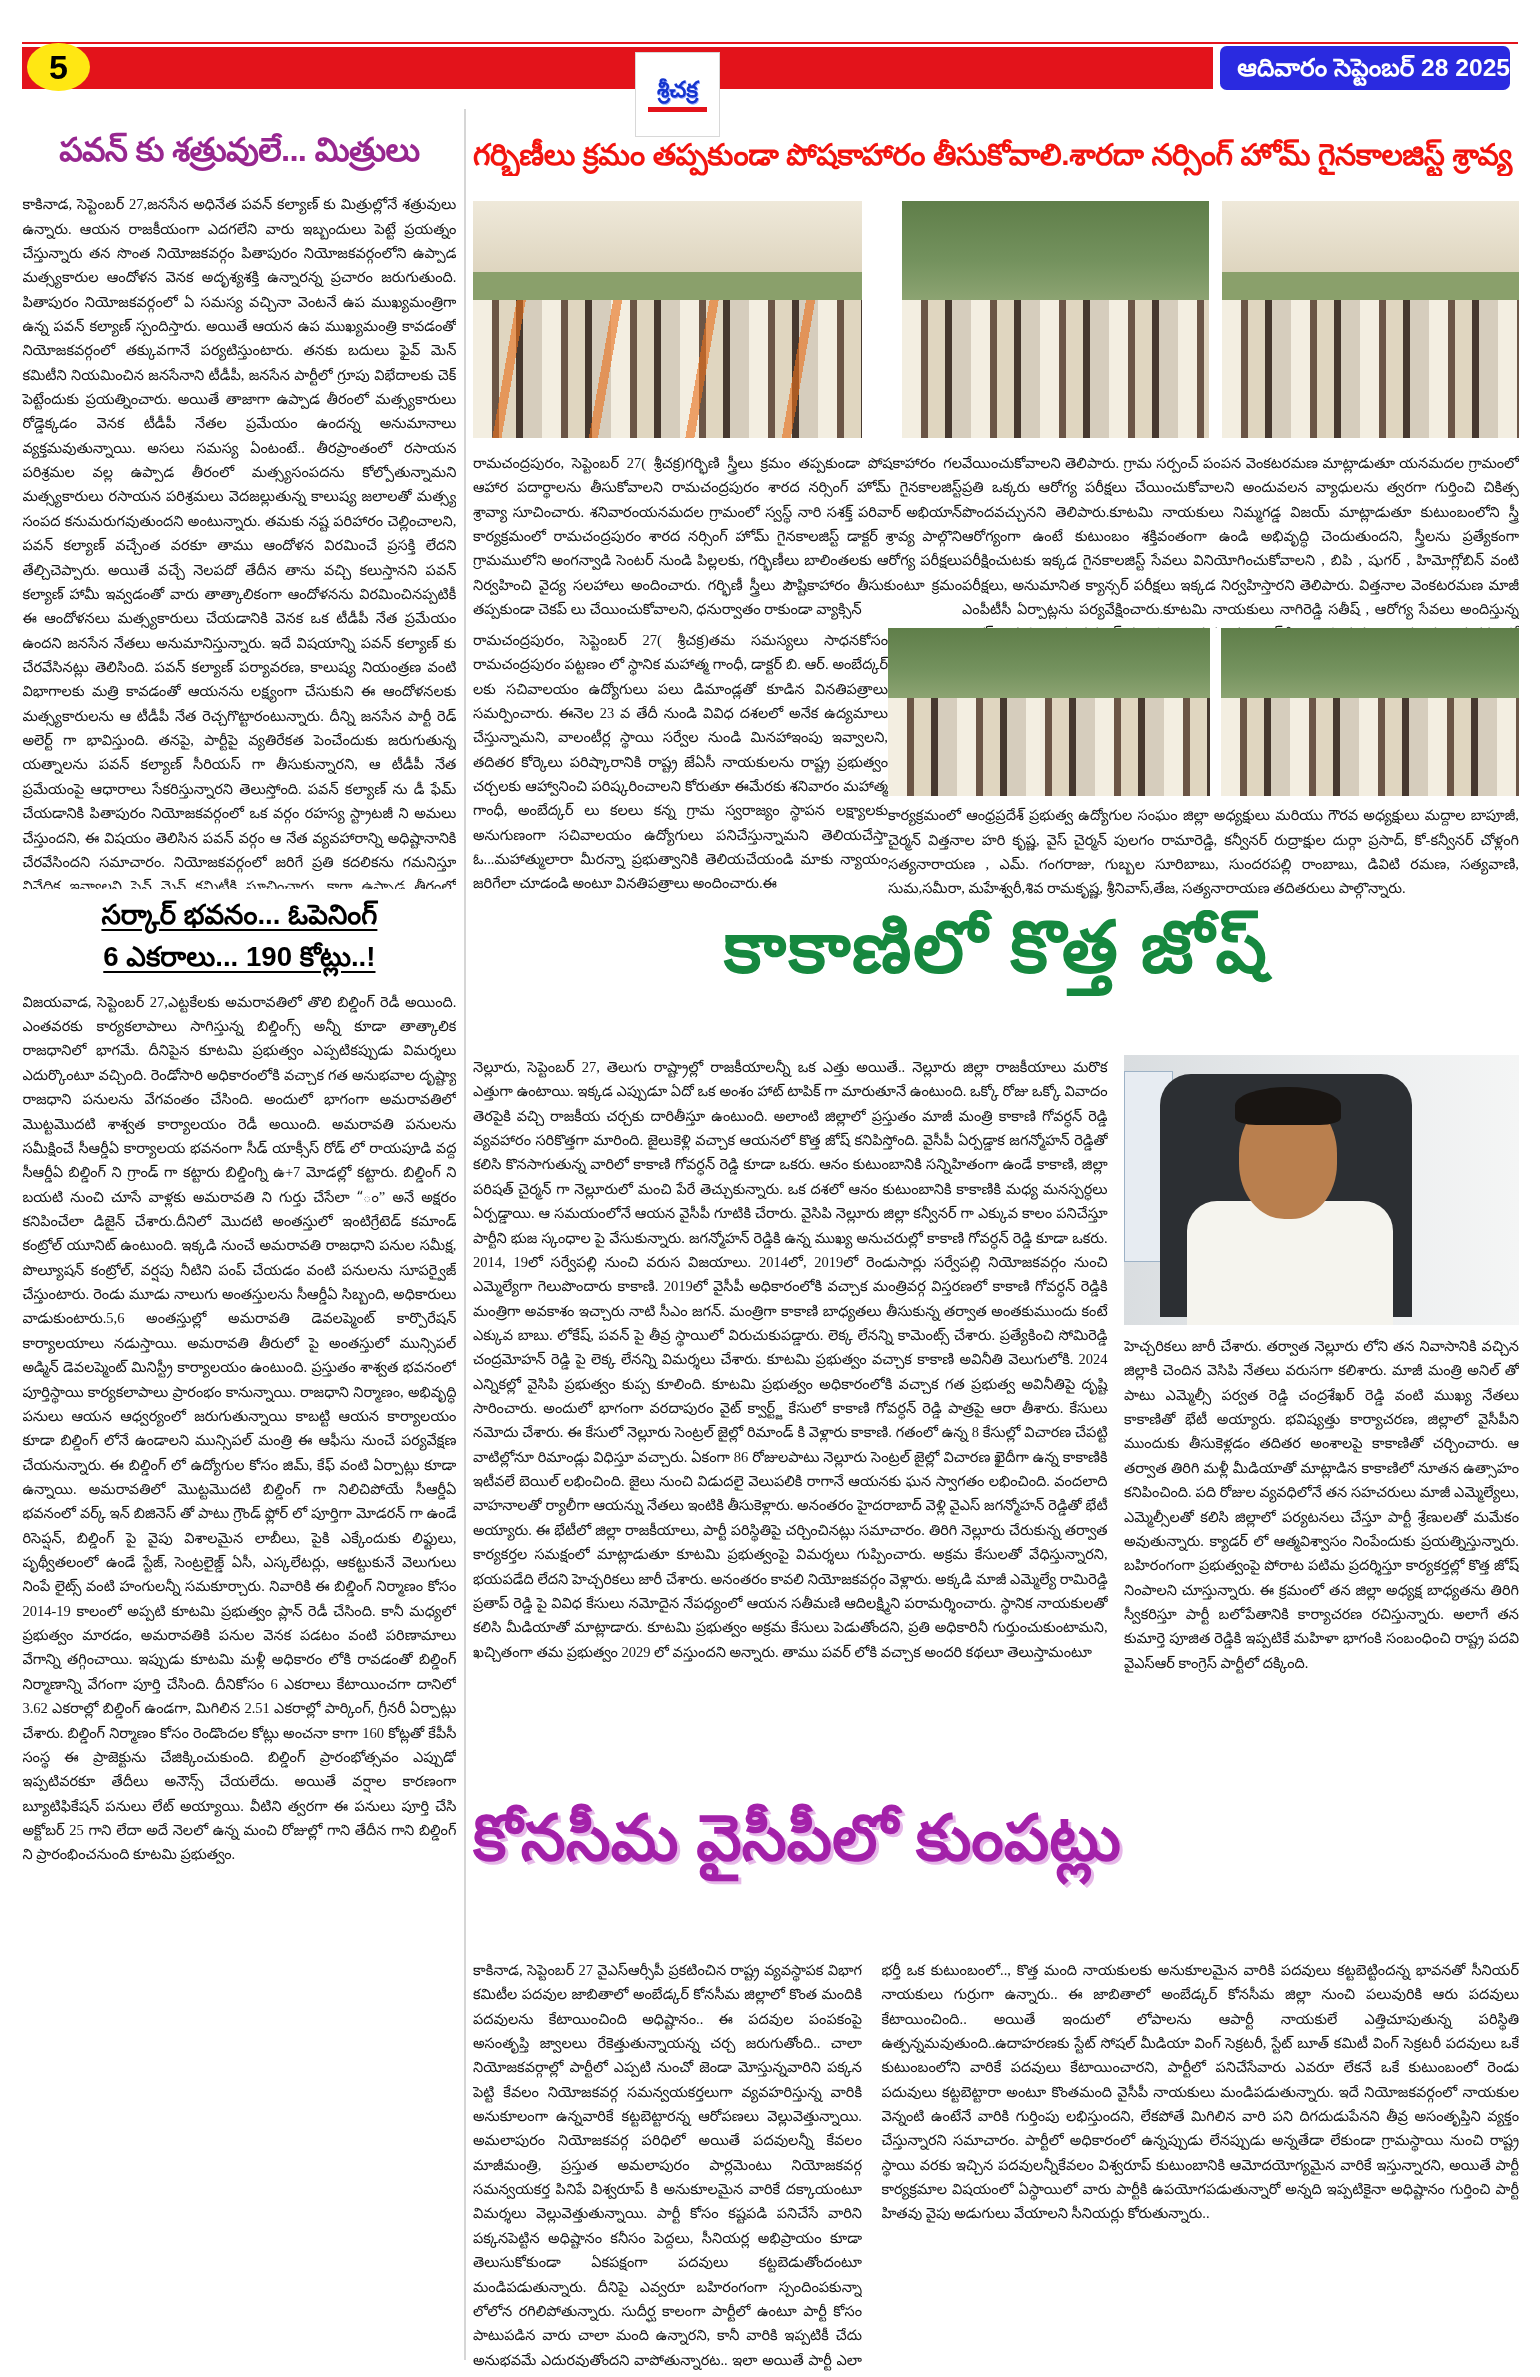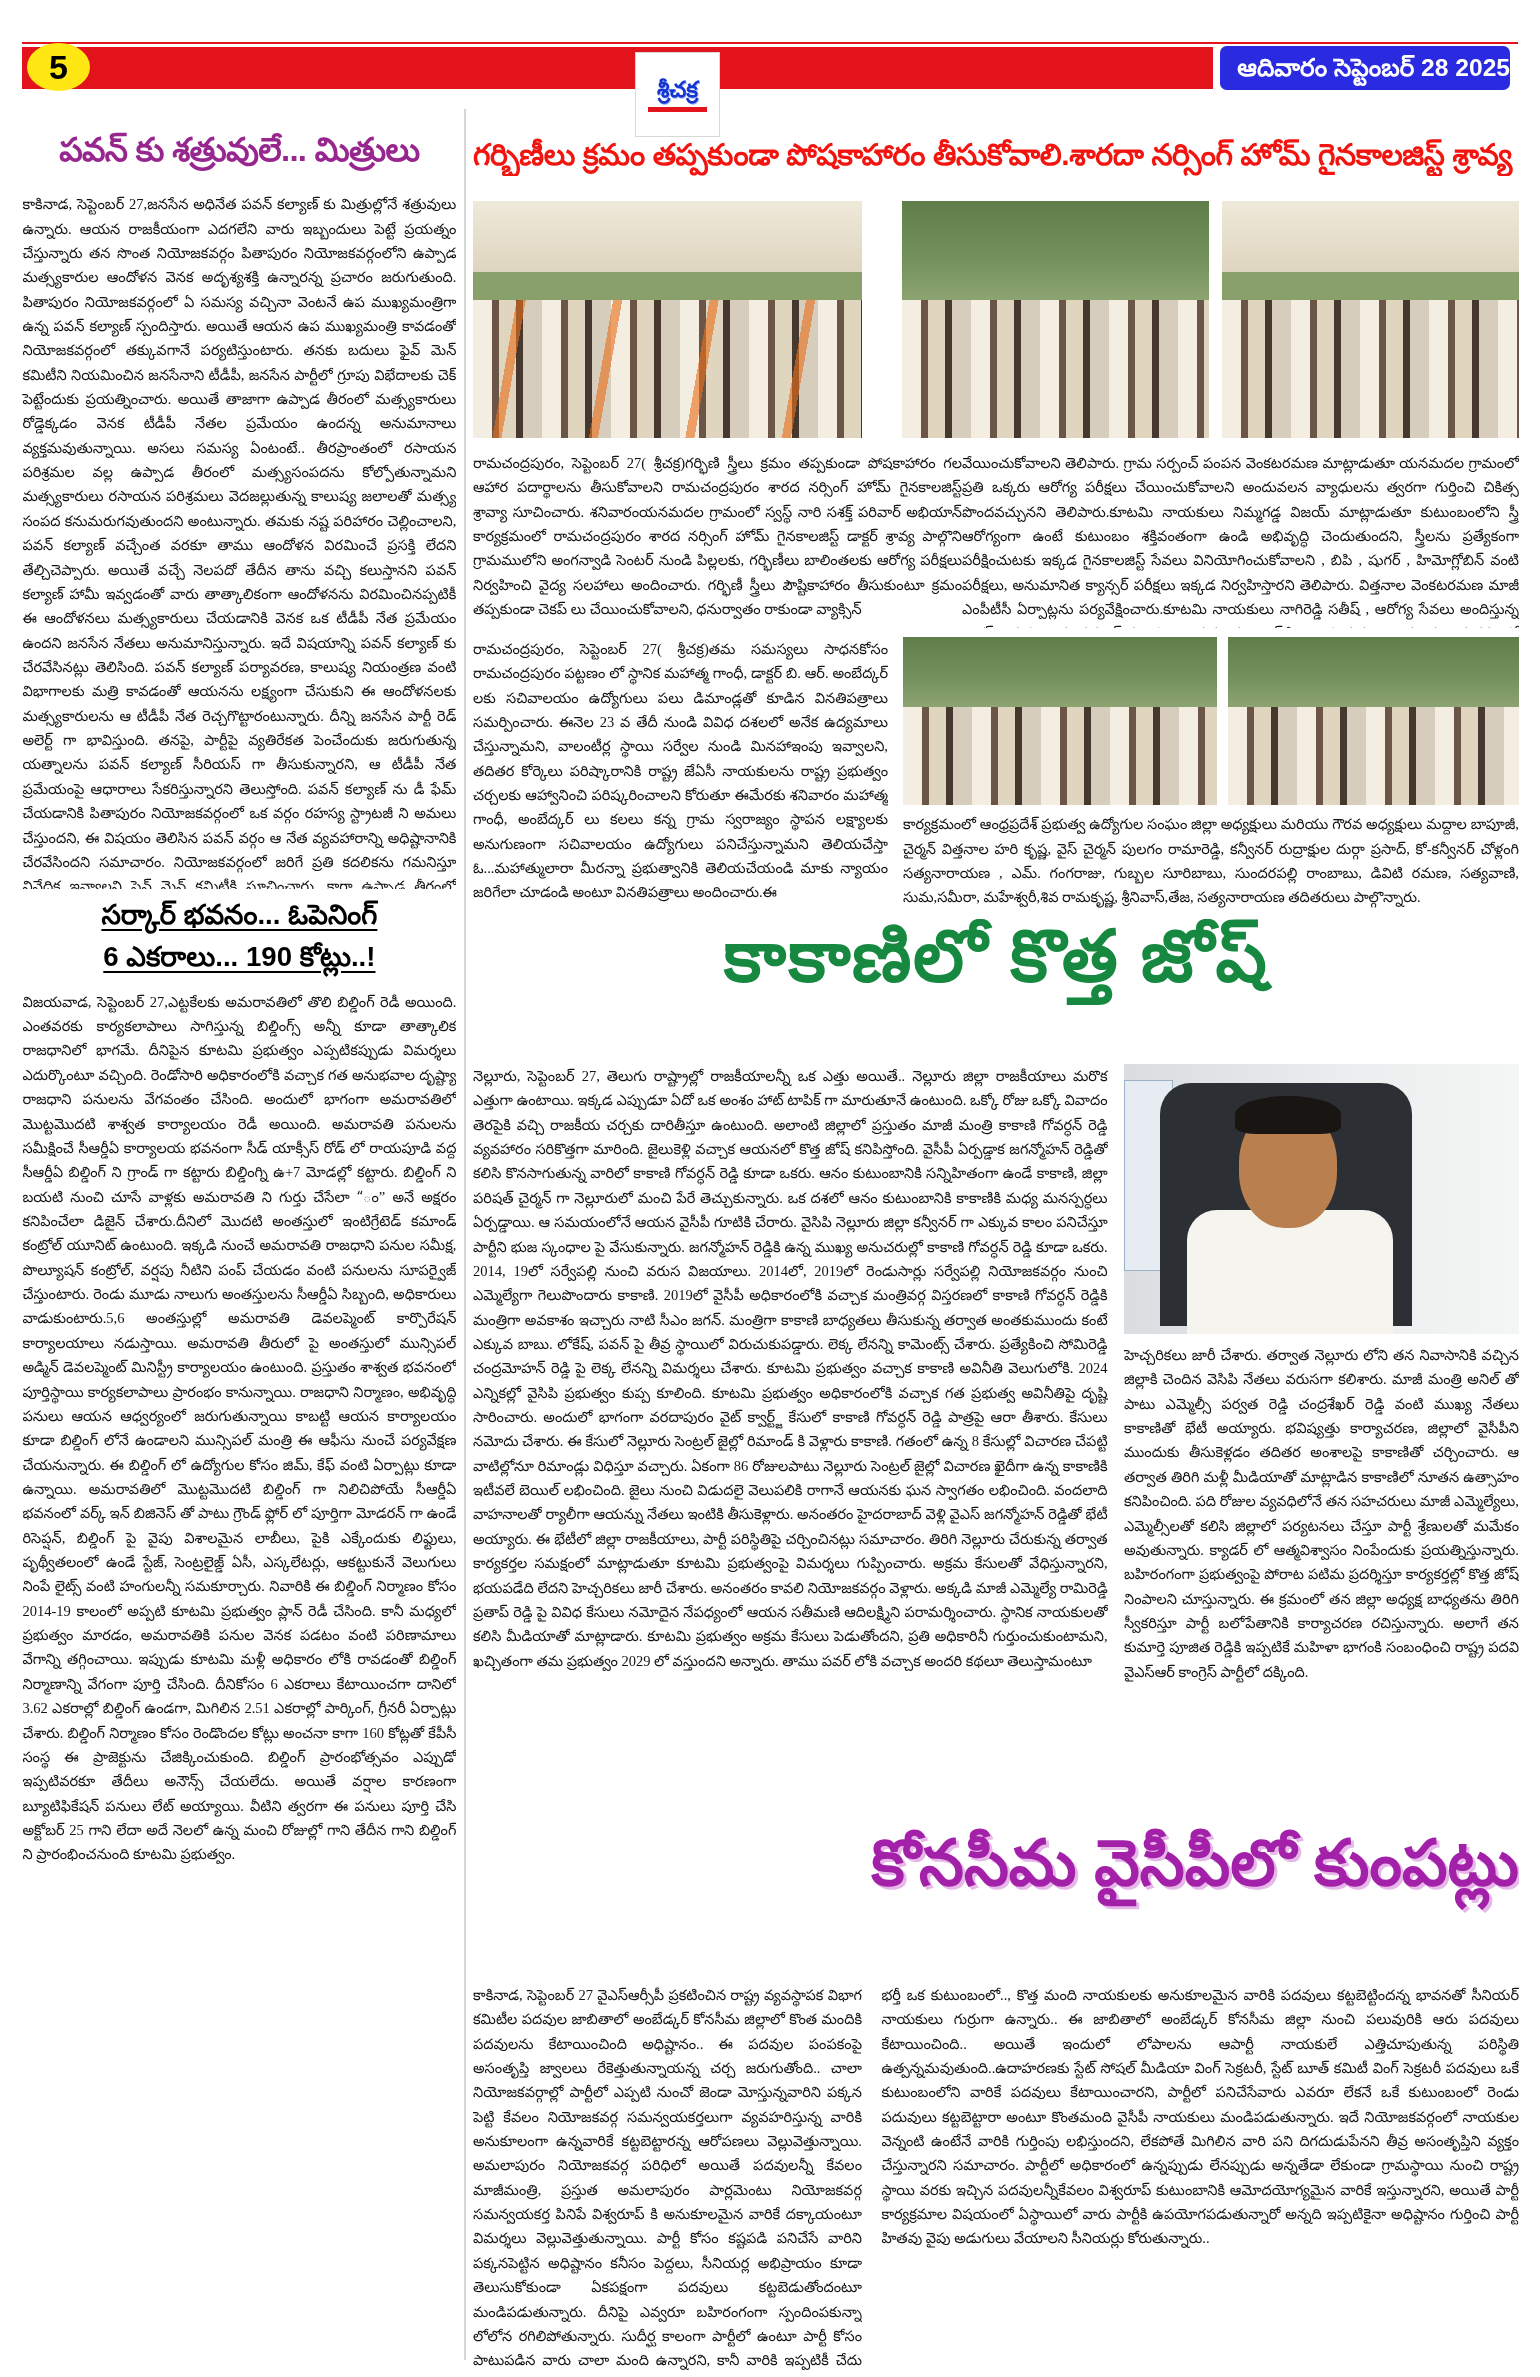--- a/index.html
+++ b/index.html
@@ -53,21 +53,21 @@
   .gap-a{width:40px;}
   .photo-b{width:307px;}
   .gap-b{width:13.4px;}
   .photo-c{flex:1;}
   .preg-cols{margin-top:13px;display:flex;height:177px;}
   .preg-col1{width:489px;}
   .preg-col2{flex:1;}
 
   .h-green{margin-top:12px;color:var(--green-headline,#13873f);font:bold 33px/39px "Liberation Sans",sans-serif;
            white-space:nowrap;overflow:hidden;}
-  .sams{margin-top:9px;display:flex;gap:15px;height:273px;}
+  .sams{display:flex;height:273px;}
   .sams-left{width:415px;}
   .sams-right{flex:1;display:flex;flex-direction:column;}
   .sams-photos{display:flex;gap:10.4px;height:168px;}
   .photo-d{flex:1.08;}
   .photo-e{flex:1;}
   .sams-below{margin-top:7.5px;flex:1;}
 
   .h-big{margin-top:9px;color:var(--green-headline,#16883f);font:bold 72px/1.05 "Liberation Sans",sans-serif;
          text-align:center;letter-spacing:1.5px;height:97px;overflow:hidden;}
 
@@ -75,22 +75,22 @@
   .kakani-left{flex:1;}
   .kakani-right{width:395px;display:flex;flex-direction:column;}
   .photo-man{position:relative;height:270px;background:linear-gradient(90deg,#d9dde0 0%,#eceeef 60%,#f4f5f5 100%);overflow:hidden;}
   .chair{position:absolute;left:9%;top:7%;width:64%;height:90%;background:#2c2f33;border-radius:31px 31px 0 0;}
   .shirt{position:absolute;left:16%;bottom:0;width:52%;height:46%;background:#f5f4ee;border-radius:30px 30px 0 0;}
   .head{position:absolute;left:29%;top:16%;width:25%;aspect-ratio:0.82;background:#b97f4e;border-radius:46%;}
   .hair{position:absolute;left:28%;top:12%;width:27%;height:14%;background:#191512;border-radius:50% 50% 20% 20%;}
   .board{position:absolute;left:0;top:6%;width:12%;height:70%;background:#e7ecf2;border:1.5px solid #9db2c6;}
   .kakani-right-text{margin-top:9px;flex:1;}
 
-  .h-purple{margin-top:26px;color:var(--purple2-headline,#a321a9);font:bold 64px/1.1 "Liberation Sans",sans-serif;
-            text-align:right;text-shadow:3px 3px 0 #e6b7e8;height:112px;overflow:hidden;}
+  .h-purple{margin-top:10px;color:var(--purple2-headline,#a321a9);font:bold 64px/1.1 "Liberation Sans",sans-serif;
+            text-align:left;text-shadow:3px 3px 0 #e6b7e8;height:112px;overflow:hidden;}
   .kona{margin-top:7.5px;display:flex;gap:19.4px;height:434px;}
   .kona-a{width:389px;}
   .kona-b{flex:1;}
 </style>
 </head>
 <body>
 
 <div class="page">
 
   <div class="mast-topline"></div>

